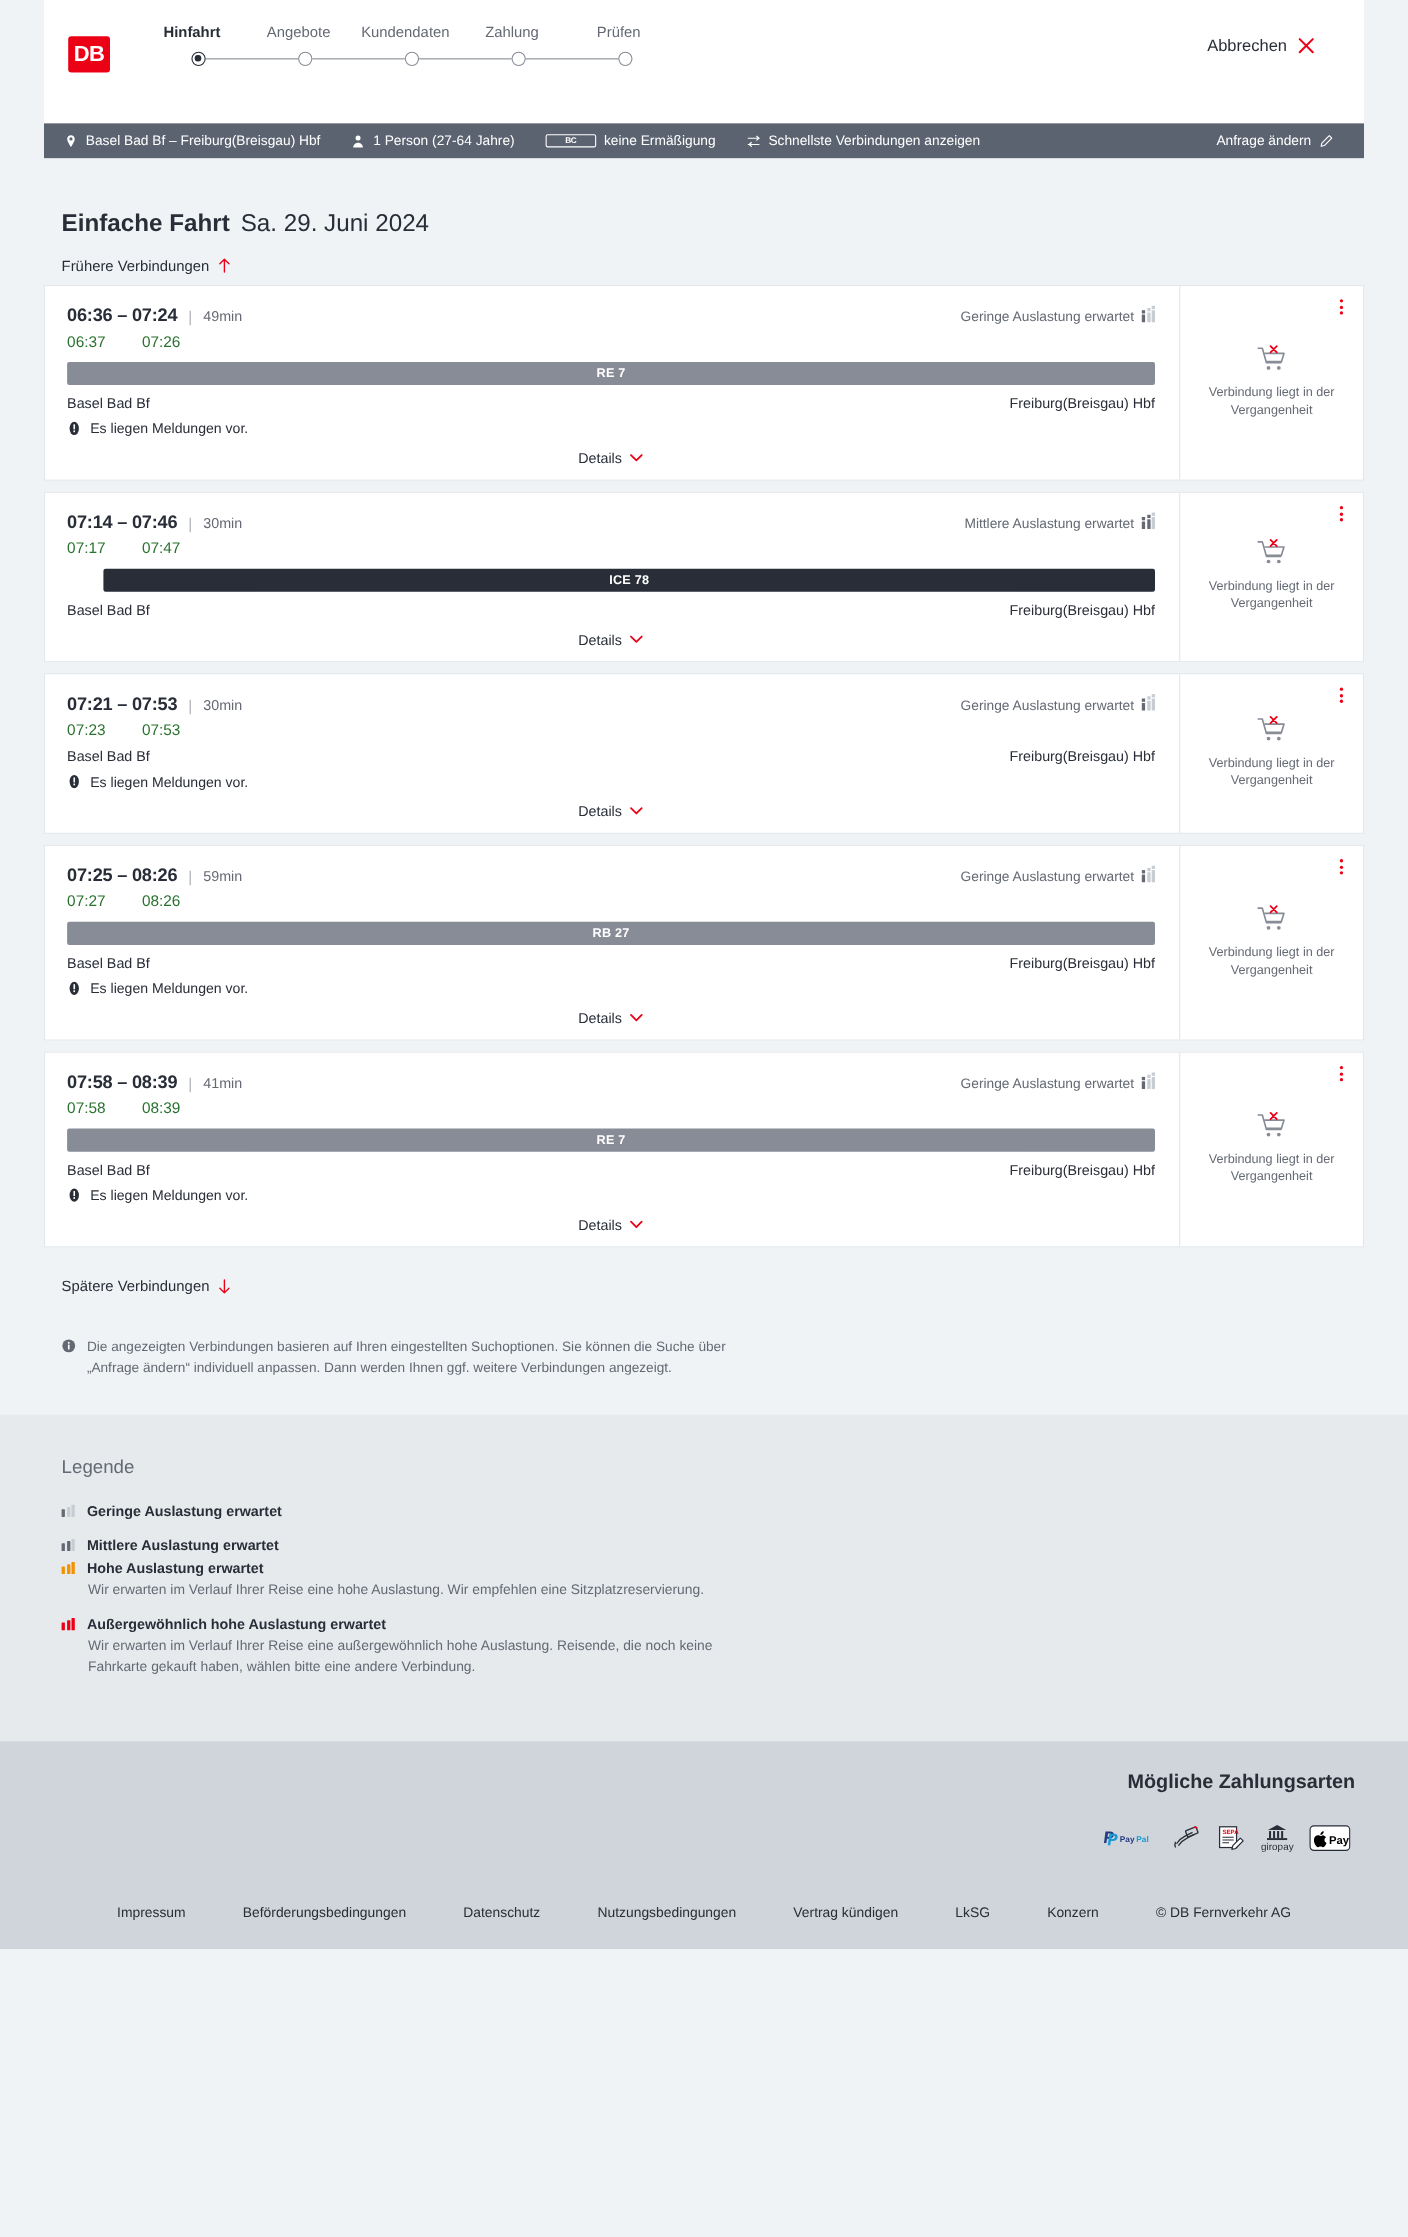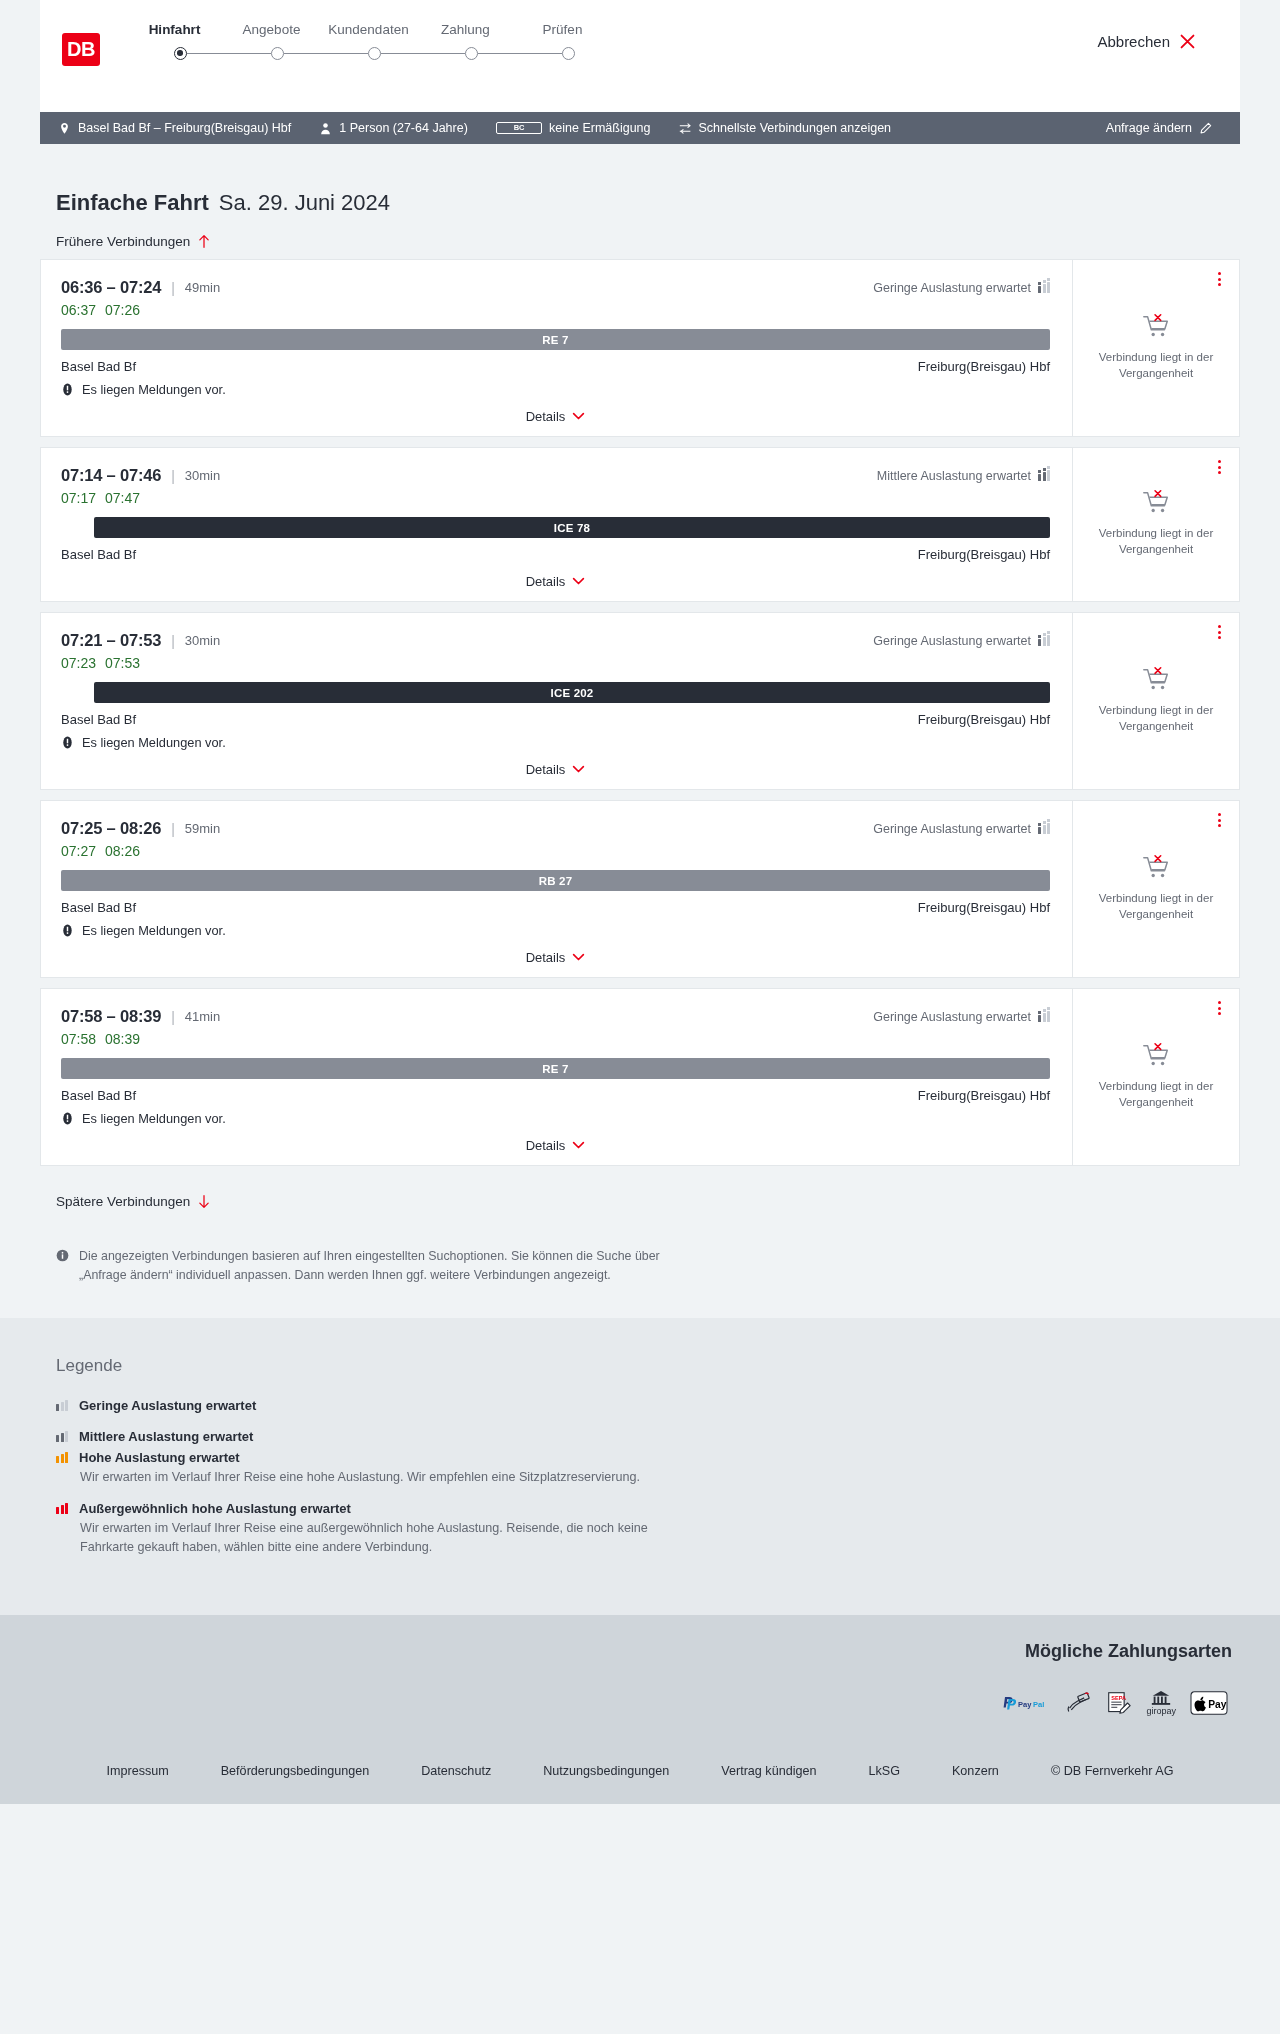--- a/index.html
+++ b/index.html
@@ -171,21 +171,21 @@
   .bars.dot-top i { position: relative; }
   .bars.dot-top i::before {
     content: ""; position: absolute; top: -4px; left: 0;
     width: 3px; height: 2.6px; background: inherit;
   }
 
   .times-real {
     margin-top: 5px;
     font-size: 14px;
     color: #2a7230;
-    display: flex; gap: 4px;
+    display: flex; gap: 28px;
   }
   .times-real span { min-width: 40px; }
 
   .train-bar {
     margin-top: 11px;
     height: 21px;
     border-radius: 2px;
     display: flex; align-items: center; justify-content: center;
     color: #fff;
     font-size: 11.5px;
@@ -500,21 +500,20 @@
                 <i class="on"></i>
                 <i class="off"></i>
                 <i class="off"></i>
               </span>
         </span>
       </div>
       <div class="times-real">
         <span>07:23</span>
         <span>07:53</span>
       </div>
-      <div class="train-bar ice">ICE 202</div>
       <div class="stations">
         <span>Basel Bad Bf</span>
         <span>Freiburg(Breisgau) Hbf</span>
       </div>
       <div class="notice">
             <svg class="excl-ico" viewBox="0 0 16 16">
               <ellipse cx="8" cy="8" rx="5.2" ry="7.4" fill="#282d37"></ellipse>
               <rect x="7.1" y="3.4" width="1.8" height="5.6" fill="#fff"></rect>
               <rect x="7.1" y="10.2" width="1.8" height="2" fill="#fff"></rect>
             </svg>

